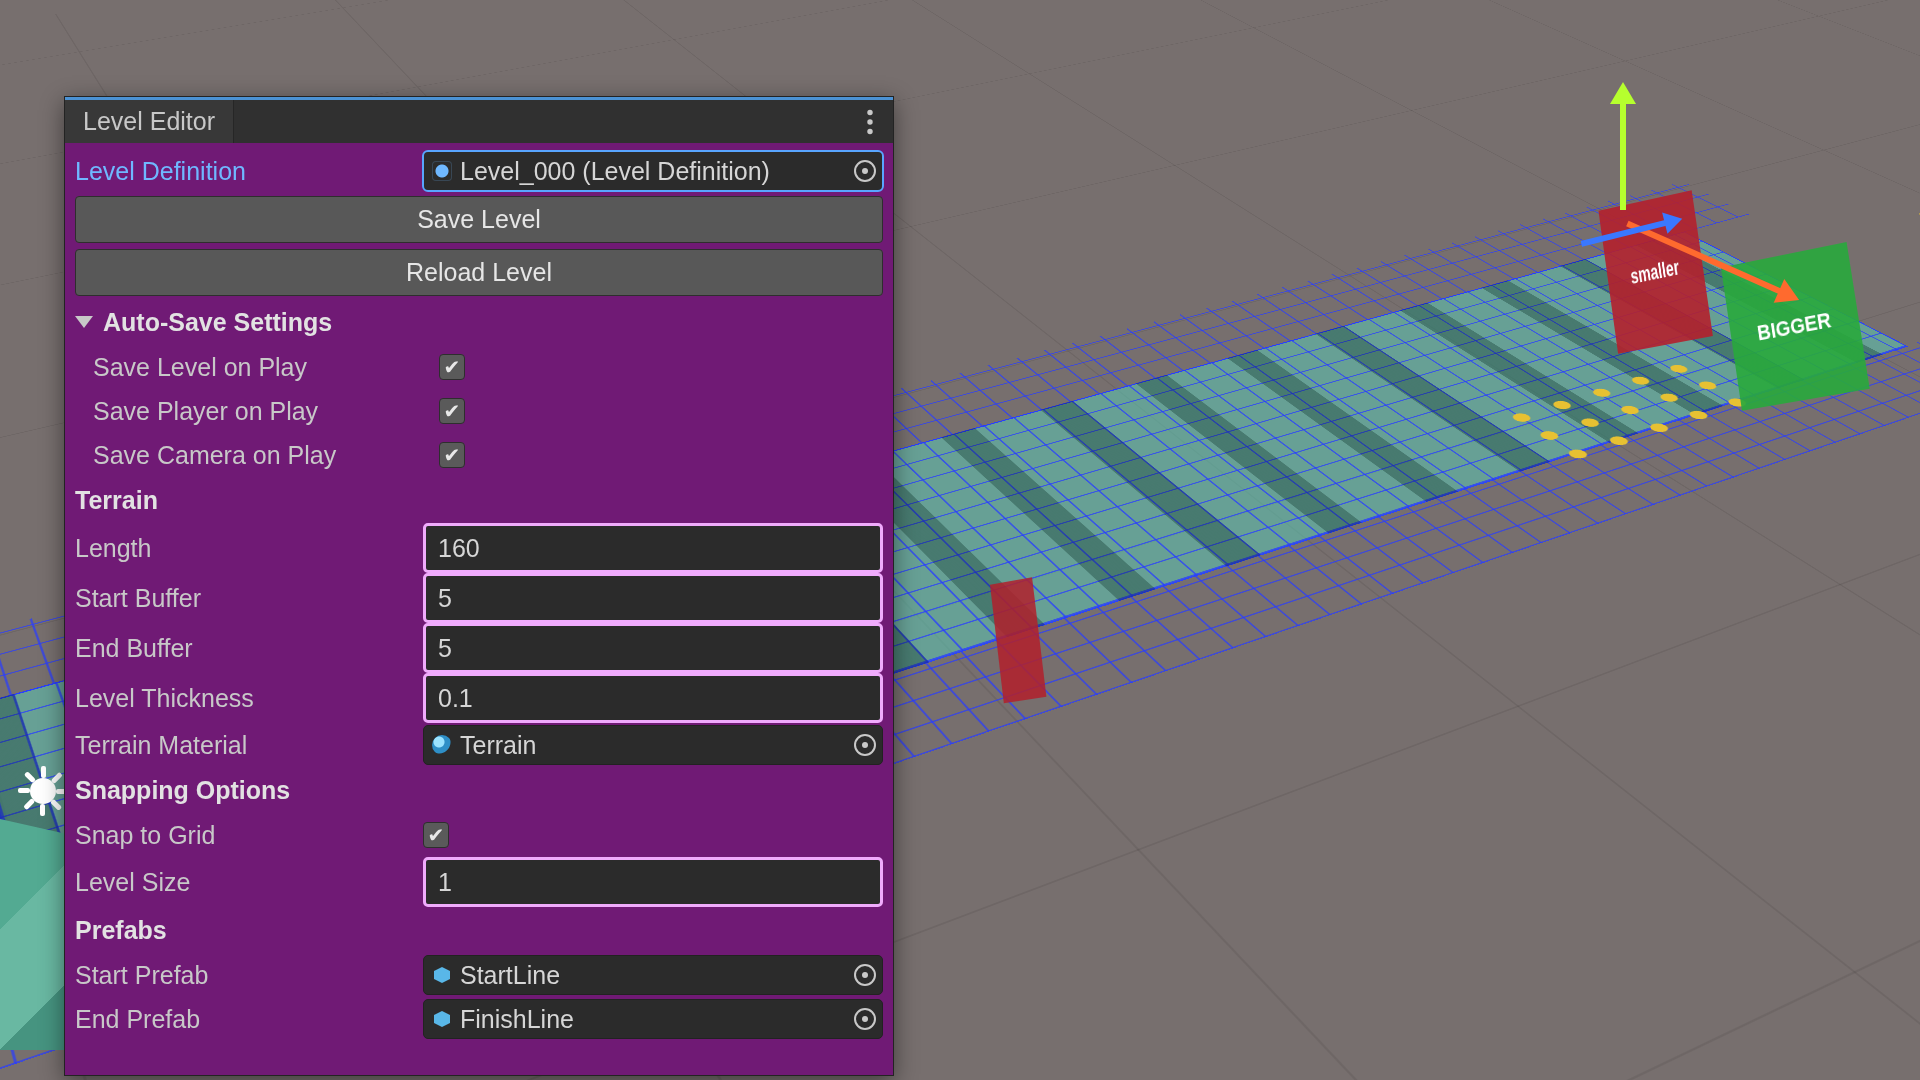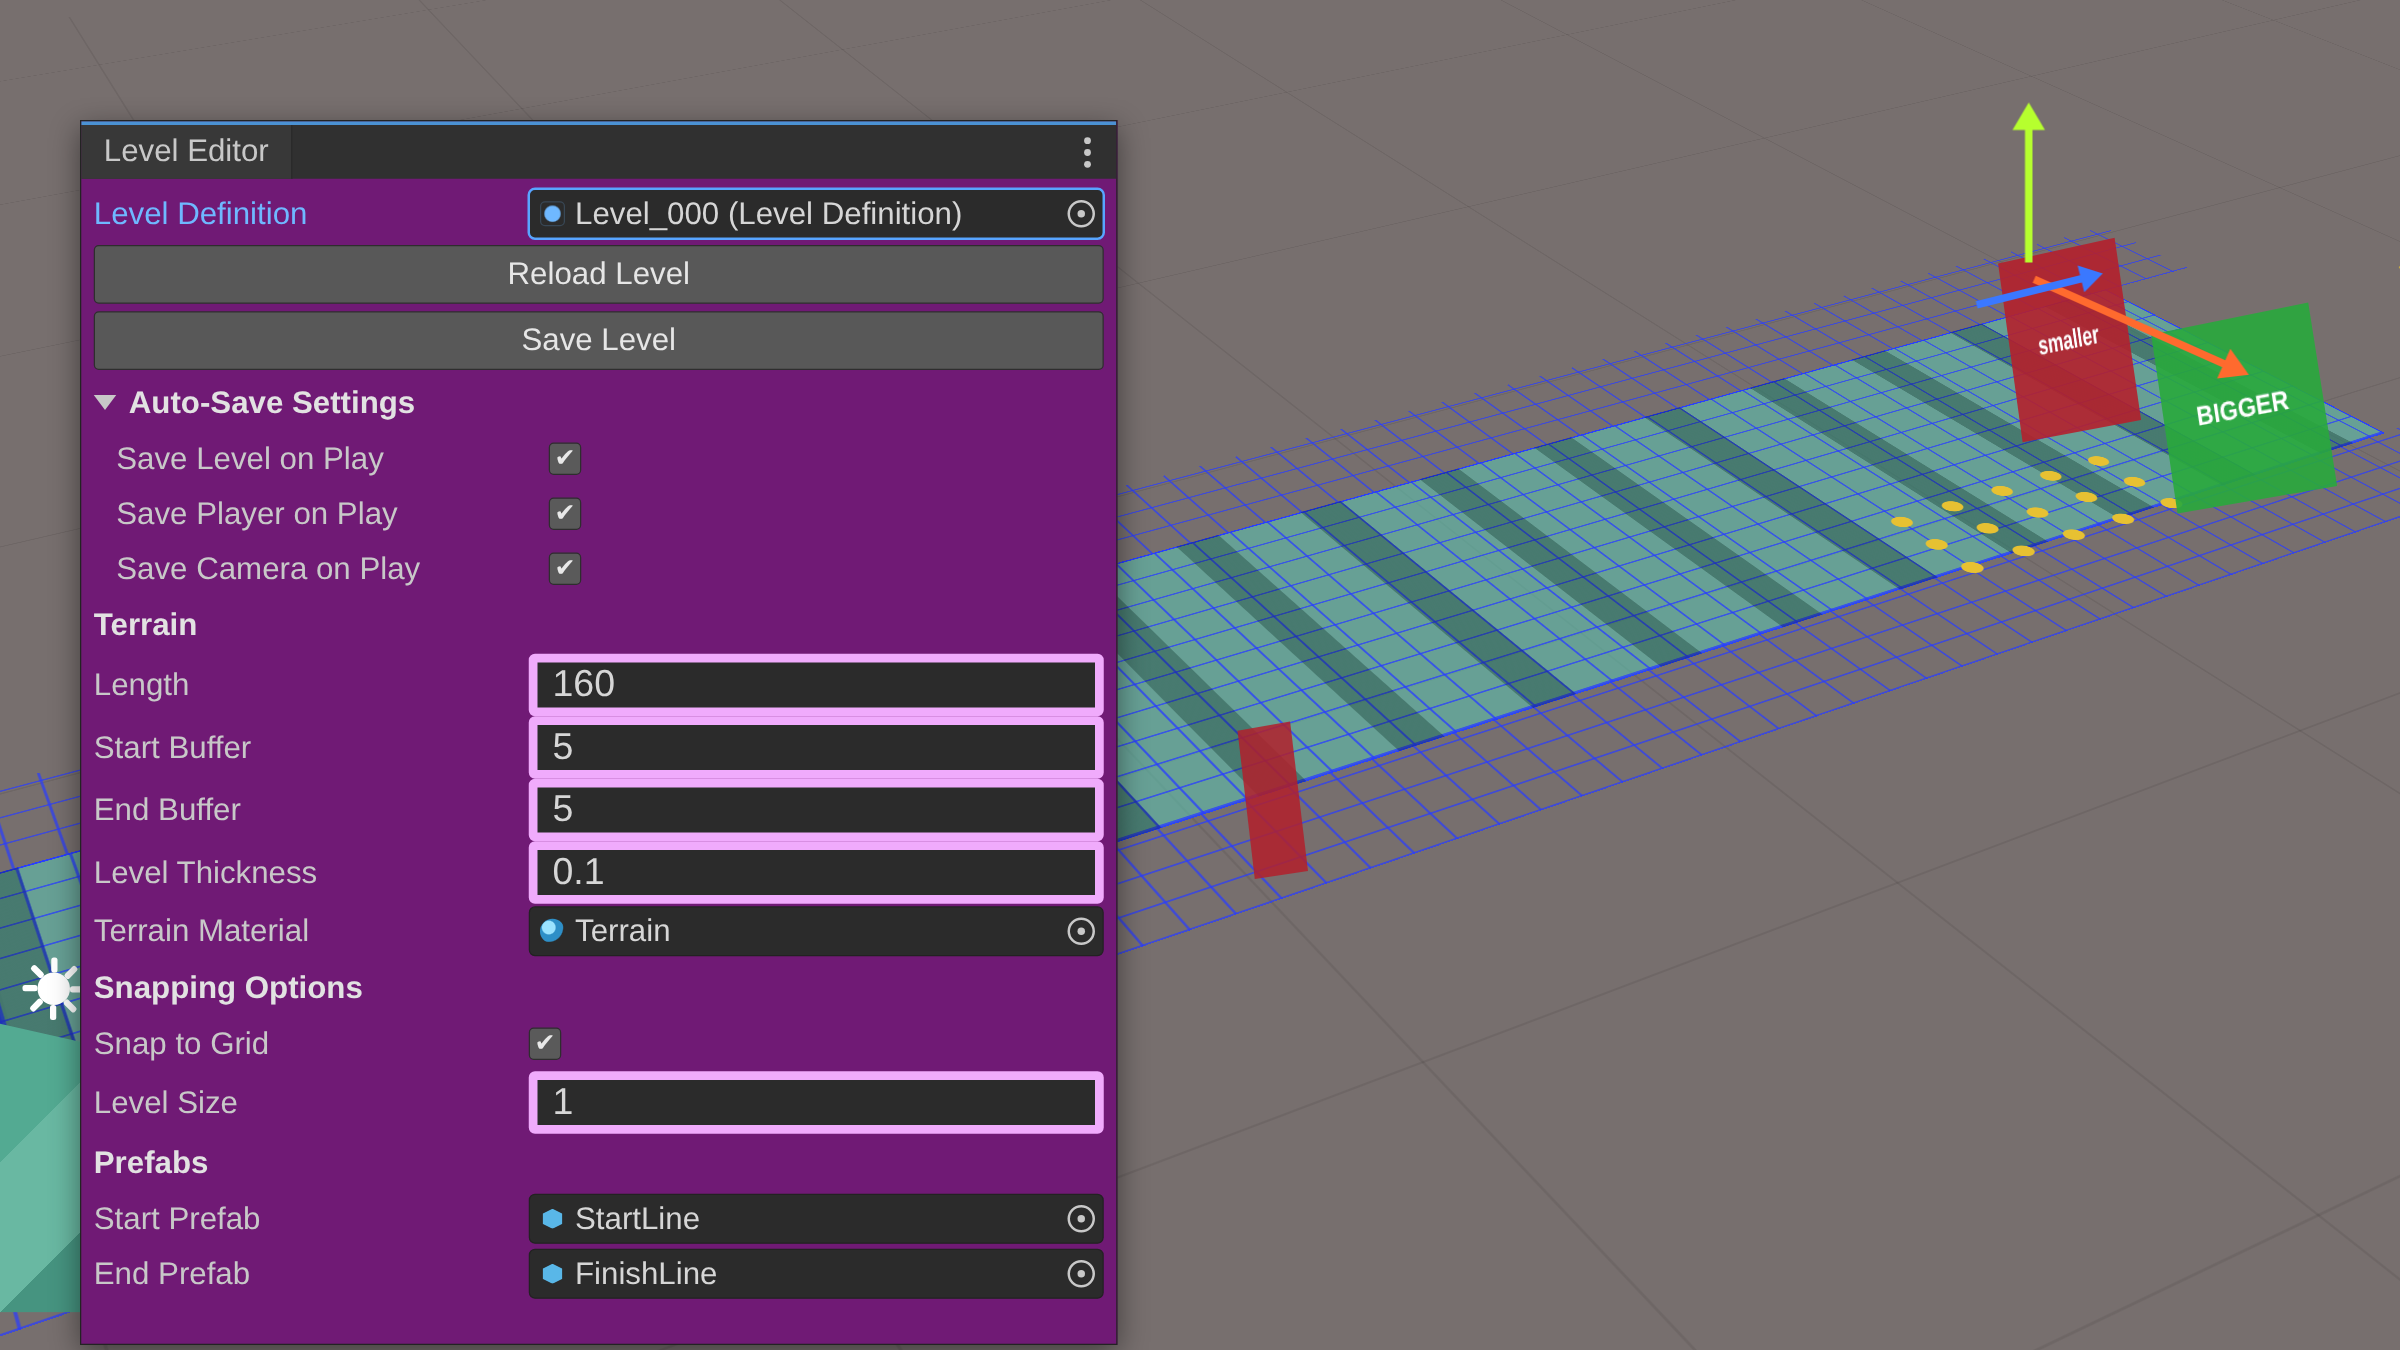--- a/index.html
+++ b/index.html
@@ -288,26 +288,26 @@
   }
   .obj-field .picker::after {
     content: "";
     position: absolute; left: 6px; top: 6px;
     width: 6px; height: 6px; border-radius: 50%;
     background: #c8c8c8;
   }
   .txt-input {
     flex: 1;
     background: #2b2b2b;
-    border: 7px solid #f0abfc;
+    border: 3px solid #f0abfc;
     border-radius: 5px;
     height: 50px;
     padding: 0 12px;
     color: #d6d6d6;
-    font-size: 30px;
+    font-size: 25px;
     outline: none;
   }
   .chk {
     width: 26px; height: 26px;
     background: #5a5a5a;
     border: 1px solid #2e2e2e;
     border-radius: 4px;
     display:flex;align-items:center;justify-content:center;
     cursor: pointer;
   }
@@ -385,24 +385,24 @@
     <div class="row">
       <div class="label link">Level Definition</div>
       <div class="obj-field highlight">
         <span class="asset-icon so"></span>
         <span>Level_000 (Level Definition)</span>
         <span class="picker"></span>
       </div>
     </div>
 
     <div class="row">
+      <button class="full-btn">Save Level</button>
+    </div>
+    <div class="row">
       <button class="full-btn">Reload Level</button>
-    </div>
-    <div class="row">
-      <button class="full-btn">Save Level</button>
     </div>
 
     <div class="section-hdr">
       <span class="tri"></span>
       <span>Auto-Save Settings</span>
     </div>
 
     <div class="row">
       <div class="label indent">Save Level on Play</div>
       <div class="chk checked"></div>

